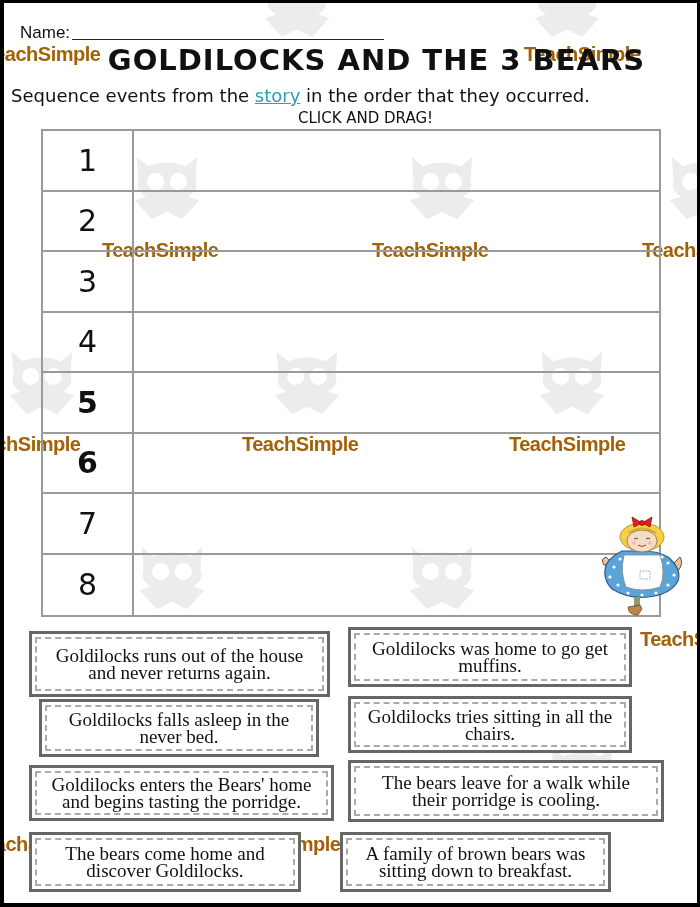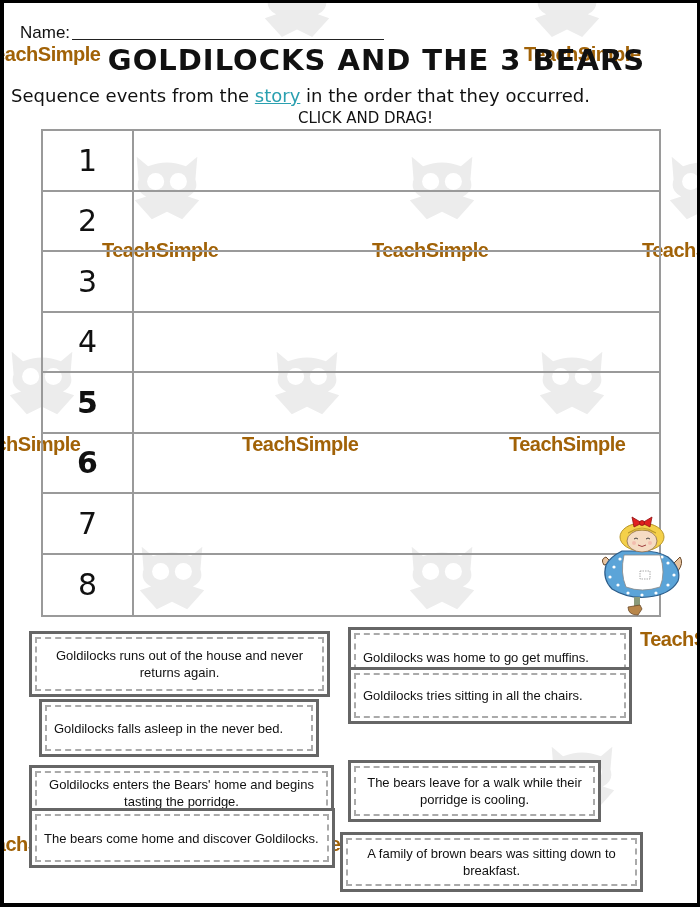--- a/index.html
+++ b/index.html
@@ -27,21 +27,21 @@
     .grid-row:last-child { border-bottom: none; }
     .num-cell { width: 91px; border-right: 2px solid #9a9a9a; display: flex; align-items: center; justify-content: center; font-size: 30px; font-family: "DejaVu Sans", sans-serif; }
     .num-cell.bold { font-weight: bold; }
     .drop-cell { flex: 1; }
 
     .goldi { position: absolute; left: 594px; top: 510px; width: 90px; height: 106px; z-index: 2; }
 
     .card {
       position: absolute; background: #fff; border: 3px solid #666;
       display: flex; align-items: center; justify-content: flex-start; text-align: center;
-      font-size: 13px; line-height: 17px; font-family: Liberation Sans, sans-serif; z-index: 3;
+      font-size: 19px; line-height: 17px; font-family: Liberation Serif, serif; z-index: 3;
       cursor: grab; padding: 0 12px;
     }
     .card::before {
       content: ""; position: absolute; left: 3px; top: 3px; right: 3px; bottom: 3px;
       border: 2px dashed #aaa; pointer-events: none;
     }
     .card span { position: relative; }
   </style>
 </head>
 <body>
@@ -245,29 +245,29 @@
 
   <div class="card" style="left:25px;top:628px;width:301px;height:66px;">
       <span>Goldilocks runs out of the house and never returns again.</span>
     </div>
   <div class="card" style="left:344px;top:624px;width:284px;height:60px;">
       <span>Goldilocks was home to go get muffins.</span>
     </div>
   <div class="card" style="left:35px;top:696px;width:280px;height:58px;">
       <span>Goldilocks falls asleep in the never bed.</span>
     </div>
-  <div class="card" style="left:344px;top:664px;width:284px;height:57px;">
+  <div class="card" style="left:344px;top:693px;width:284px;height:57px;">
       <span>Goldilocks tries sitting in all the chairs.</span>
     </div>
   <div class="card" style="left:25px;top:762px;width:305px;height:56px;">
       <span>Goldilocks enters the Bears' home and begins tasting the porridge.</span>
     </div>
-  <div class="card" style="left:344px;top:757px;width:253px;height:62px;">
+  <div class="card" style="left:344px;top:757px;width:316px;height:62px;">
       <span>The bears leave for a walk while their porridge is cooling.</span>
     </div>
-  <div class="card" style="left:25px;top:805px;width:306px;height:60px;">
+  <div class="card" style="left:25px;top:829px;width:272px;height:60px;">
       <span>The bears come home and discover Goldilocks.</span>
     </div>
-  <div class="card" style="left:336px;top:829px;width:303px;height:60px;">
+  <div class="card" style="left:336px;top:829px;width:271px;height:60px;">
       <span>A family of brown bears was sitting down to breakfast.</span>
     </div>
 
 </div>
 
 </body></html>

